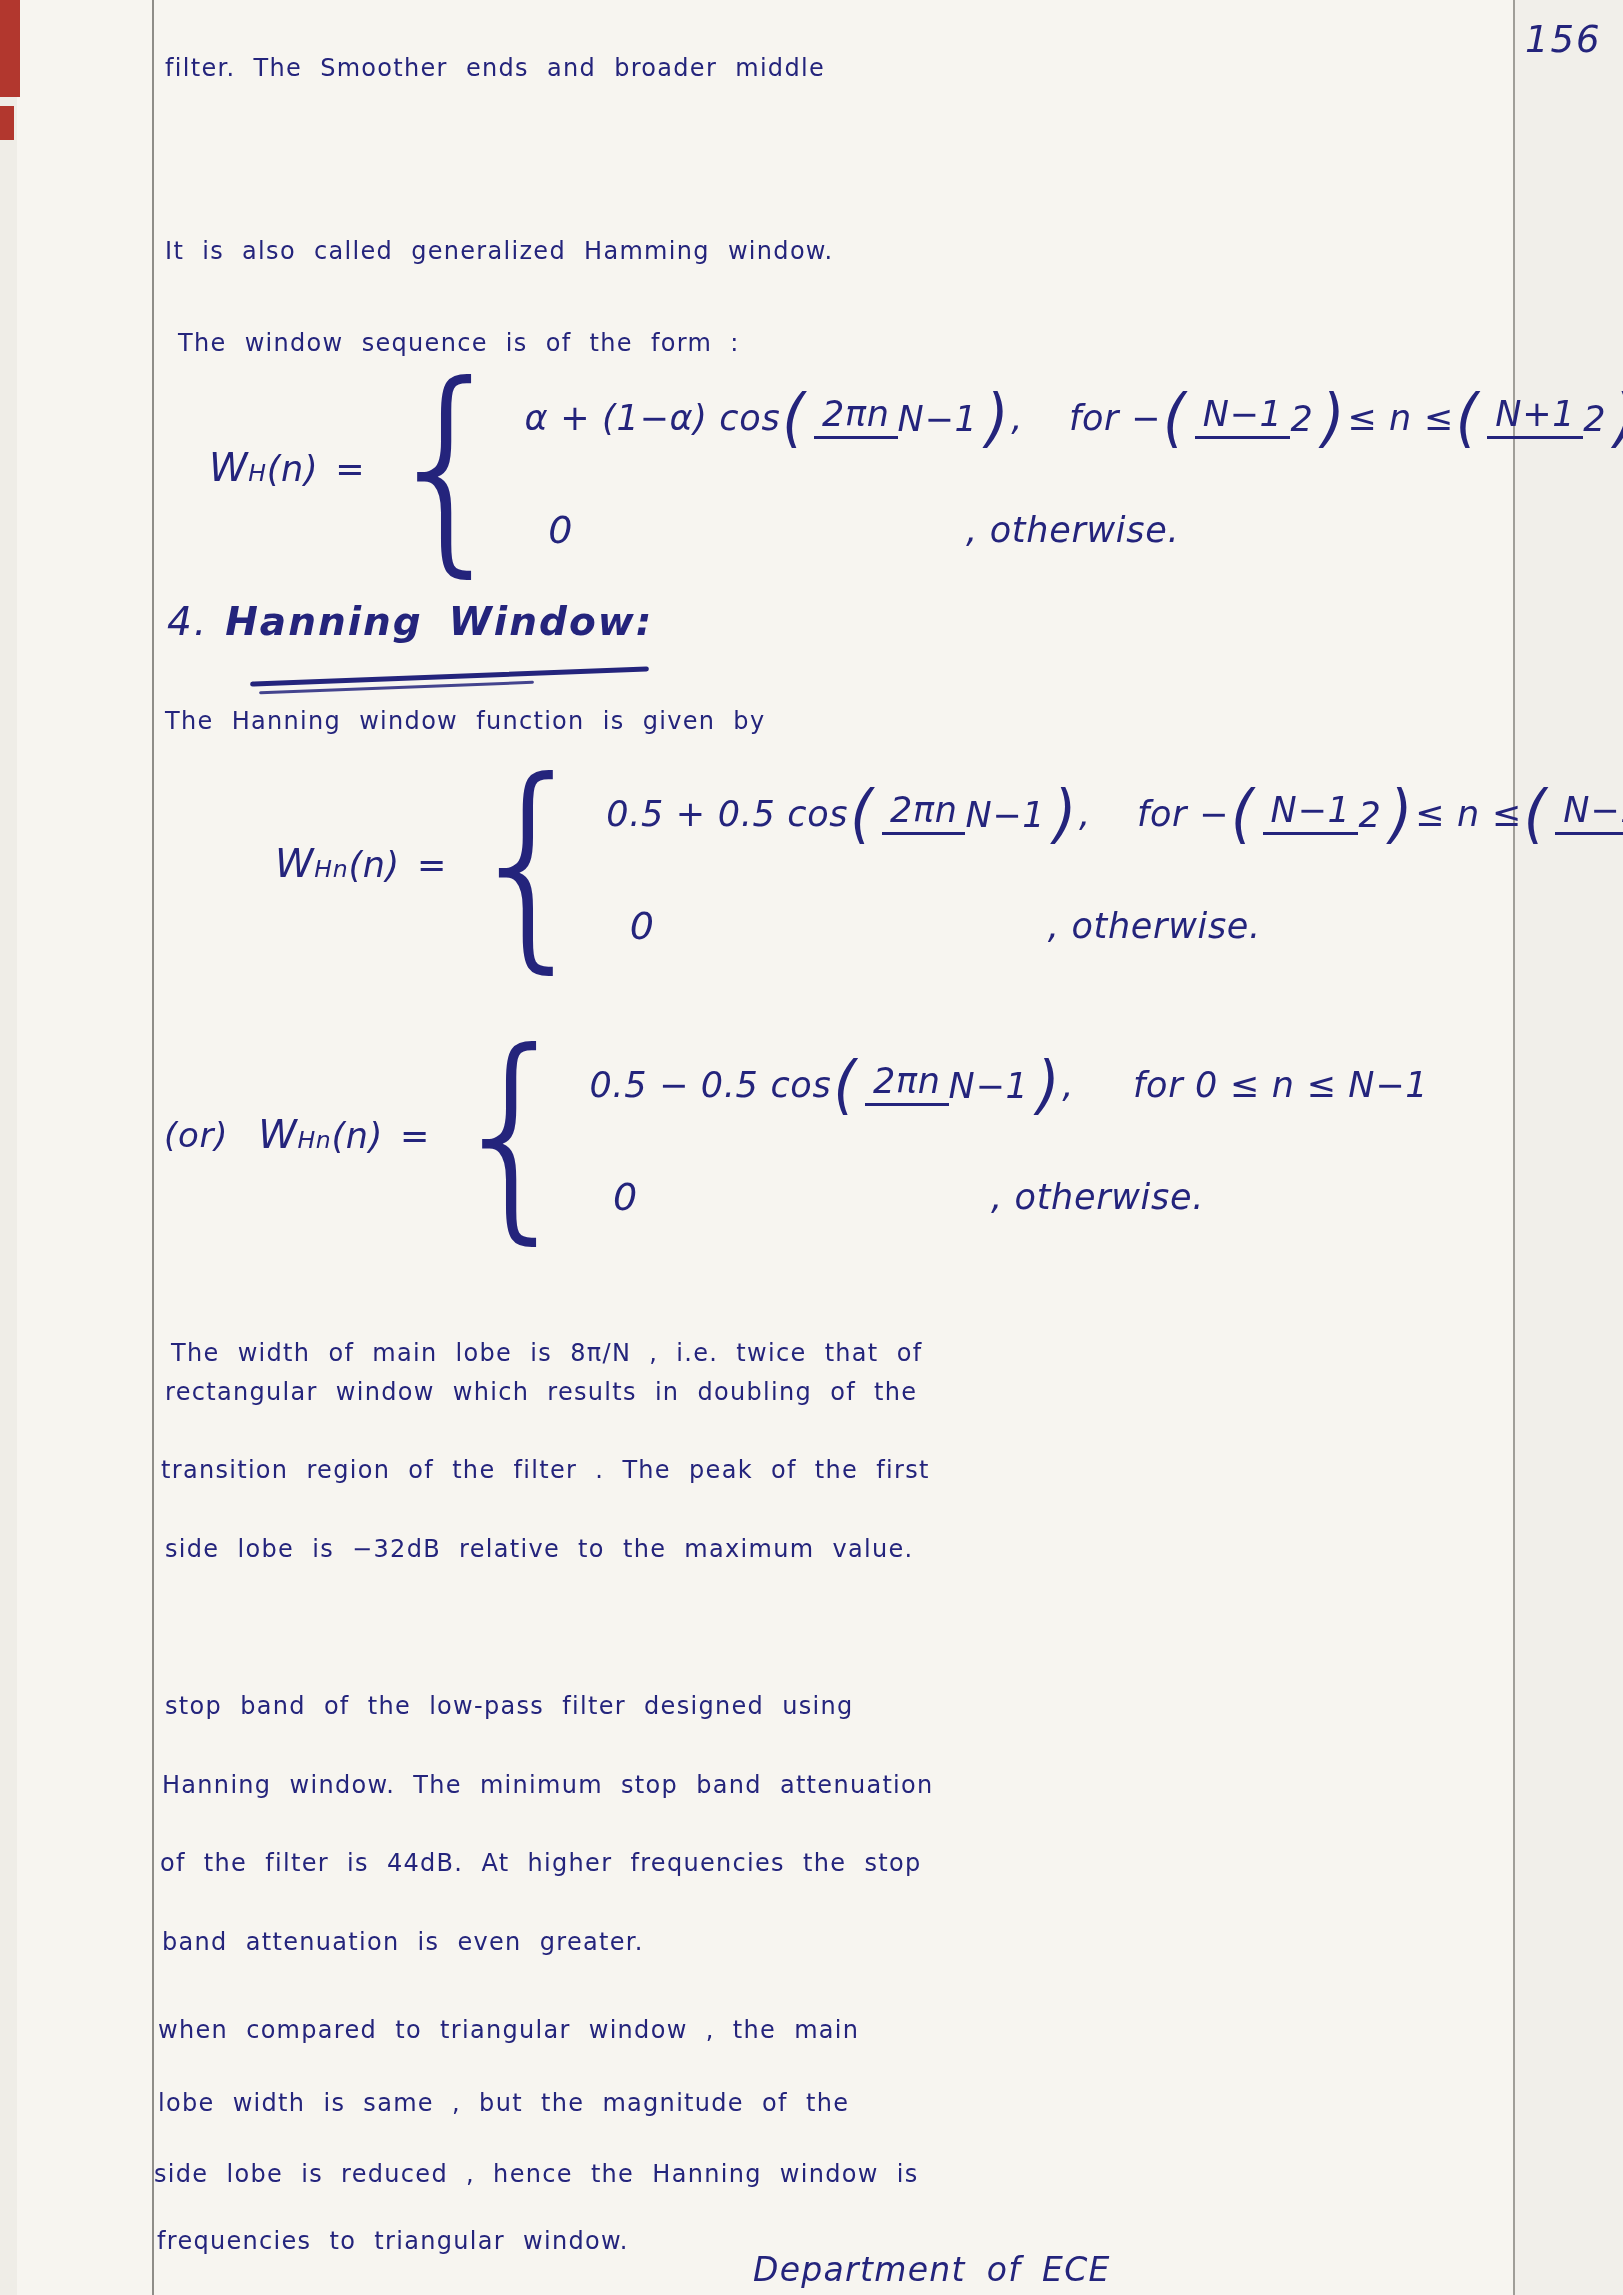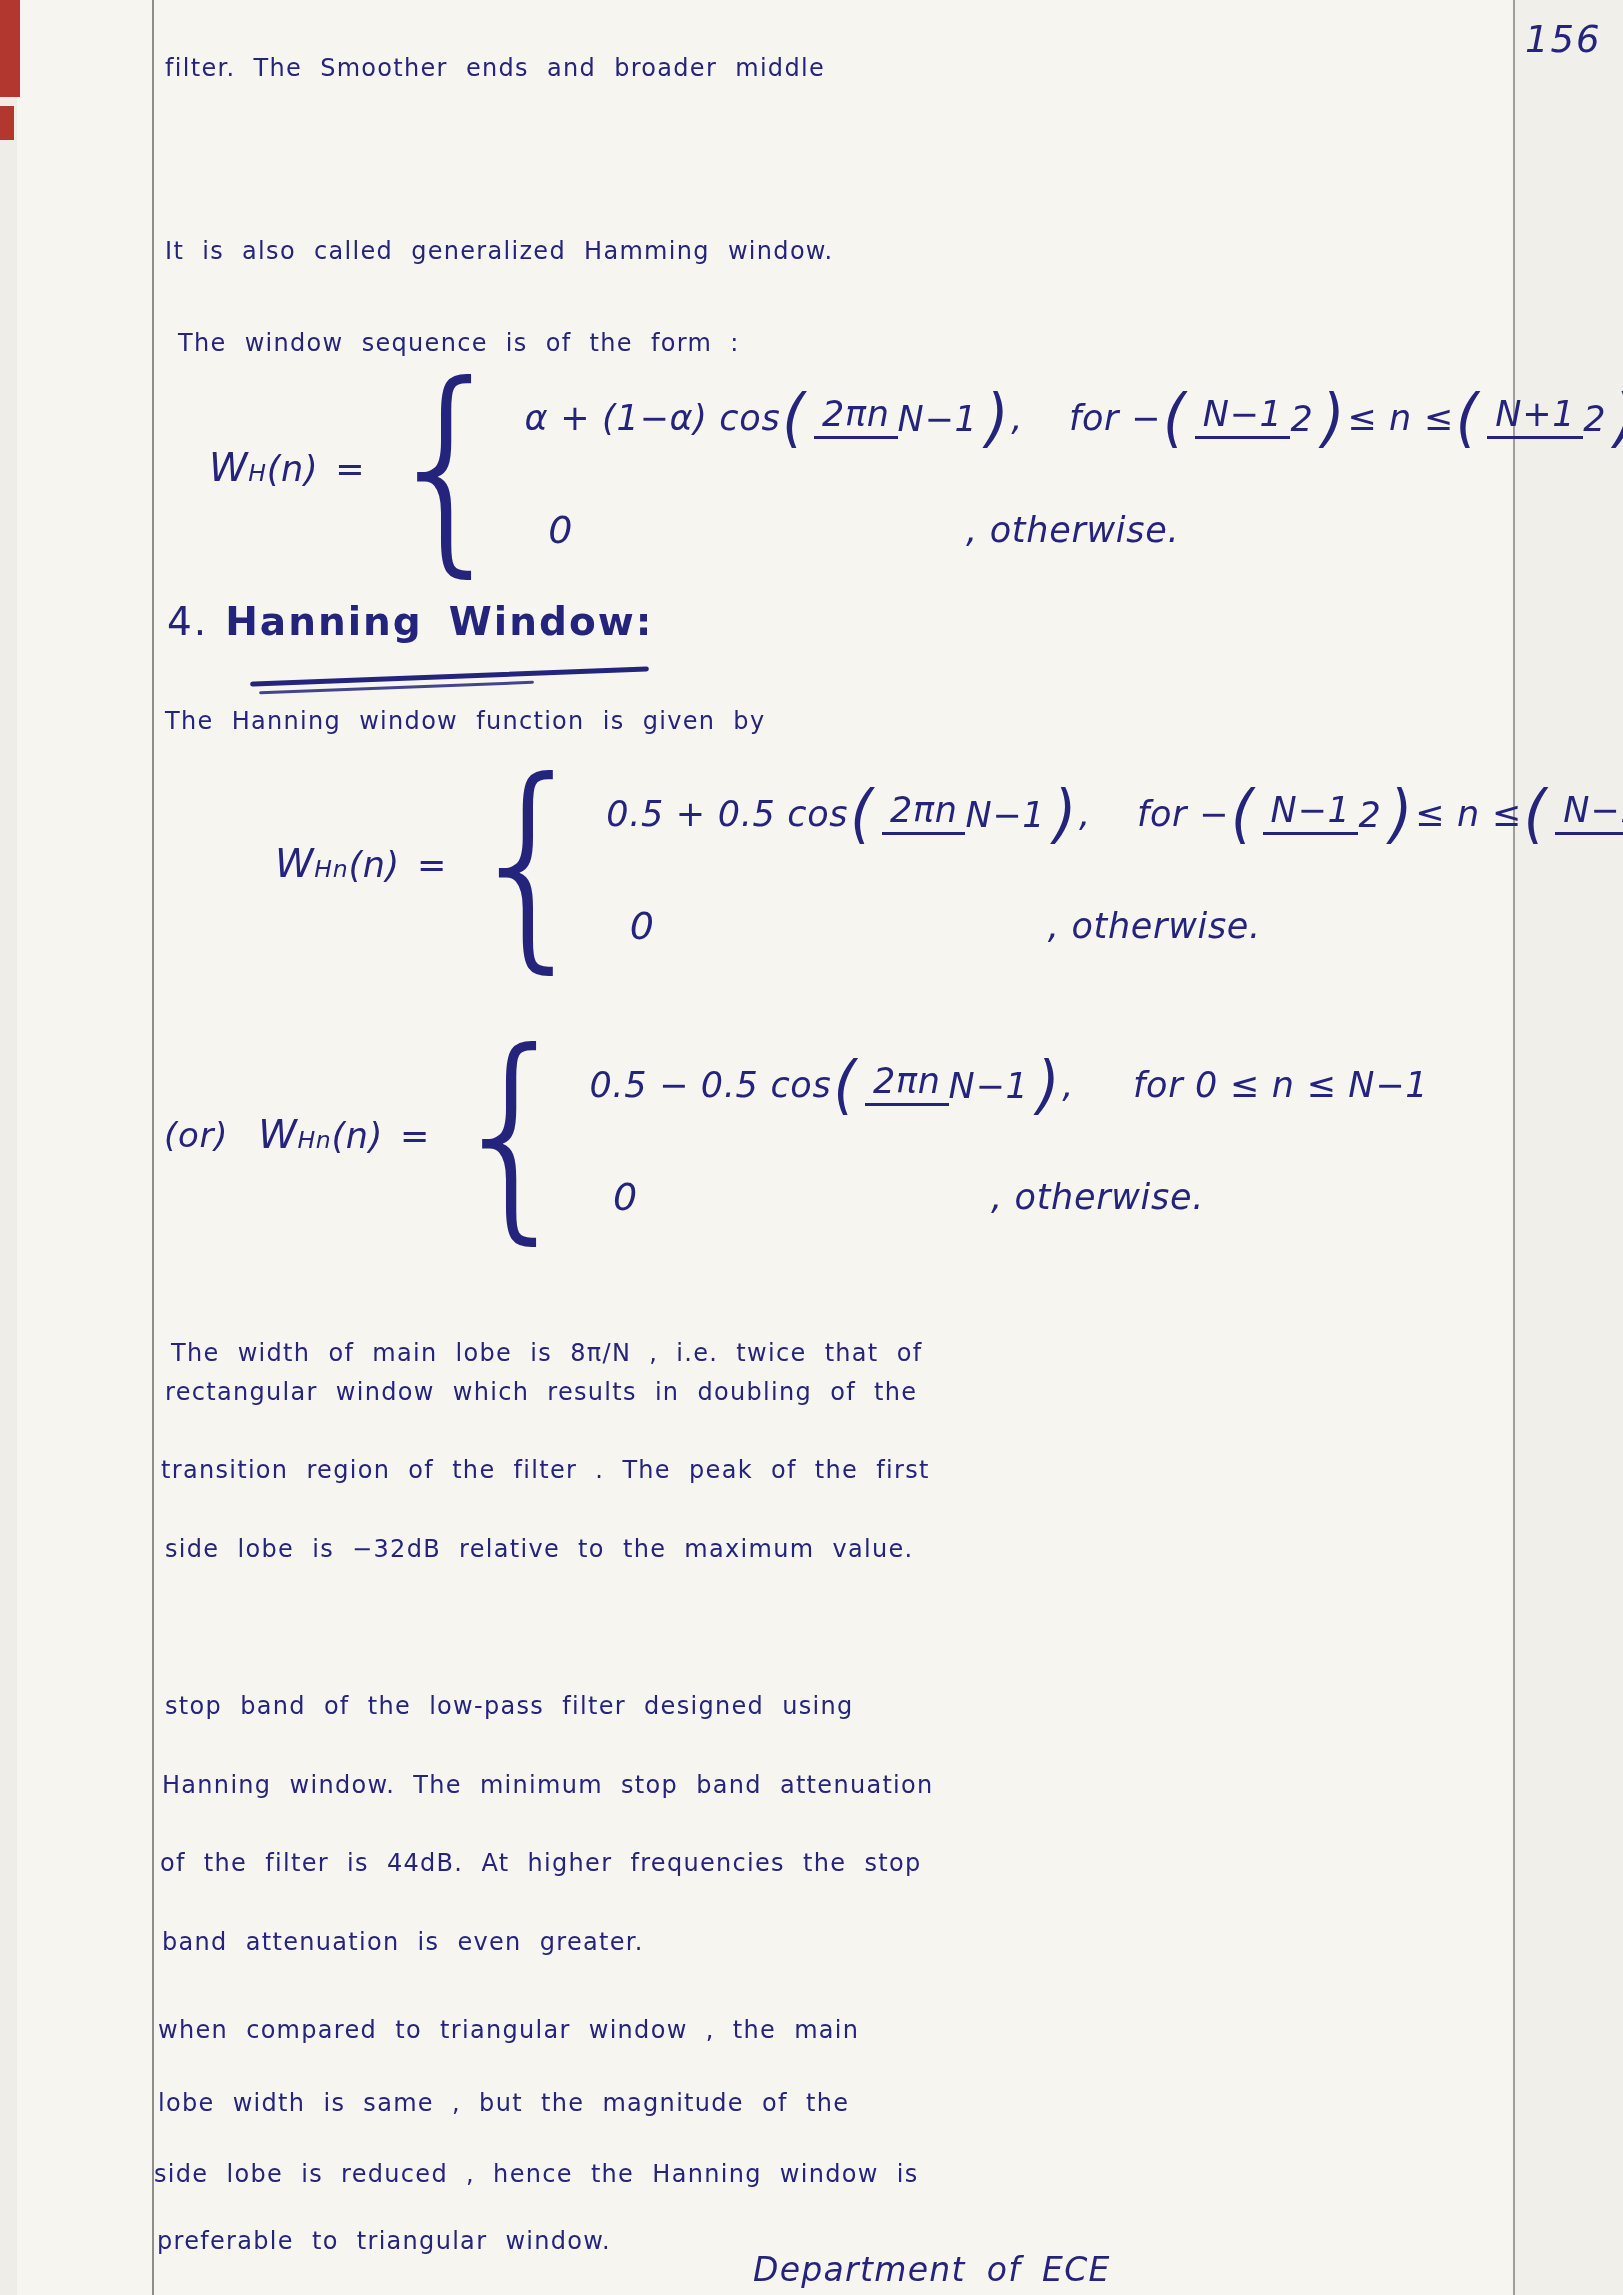--- a/index.html
+++ b/index.html
@@ -9,21 +9,21 @@
   .scan-edge-left{position:absolute; left:0; top:0; width:17px; height:100%; background:#efede7;}
   .artifact-red-a{position:absolute; left:0; top:0; width:19.6px; height:97px; background:#b2372e;}
   .artifact-red-b{position:absolute; left:0; top:106px; width:14.4px; height:34px; background:#b2372e;}
   .margin-line{position:absolute; top:0; width:2px; height:100%; background:#8f8d88;}
   .margin-line.left{left:152px;}
   .margin-line.right{left:1513px; background:#a09e98;}
   .right-shade{position:absolute; left:1515px; top:0; width:108px; height:100%; background:rgba(0,0,0,0.025);}
   .page-number{position:absolute; top:18.3px; left:1525px; font-size:37px; color:var(--ink); font-style:italic; letter-spacing:2px;}
   .hw{position:absolute; color:var(--ink); font-size:24px; letter-spacing:1.3px; word-spacing:9.2px; white-space:nowrap;}
   .hw sub{font-size:0.62em;}
-  .heading{position:absolute; color:var(--ink); font-size:39px; font-weight:600; letter-spacing:2px; word-spacing:10.5px; white-space:nowrap;}
+  .heading{position:absolute; color:var(--ink); font-size:39px; font-style:italic; font-weight:600; letter-spacing:2px; word-spacing:10.5px; white-space:nowrap;}
   .heading .hnum{margin-right:17px; font-weight:400;}
   .hand-underline{position:absolute; height:5.2px; background:var(--ink); transform:rotate(-2.2deg); border-radius:2.6px;}
   .hand-underline.thin{height:2.6px; opacity:0.85;}
   .formula{position:absolute; display:flex; align-items:center; color:var(--ink); font-size:35px; font-style:italic; letter-spacing:0.7px; white-space:nowrap;}
   .or-tag{margin-right:30px; font-size:34px;}
   .lhs{display:flex; align-items:baseline; margin-right:17px;}
   .lhs .wsym{font-size:39px;}
   .lhs sub{font-size:23.6px;}
   .lhs .eq{margin-left:17px;}
   .brace{font-size:206px; line-height:0.85; font-style:normal; transform:scaleY(1.08); margin-right:10.5px; font-weight:300;}
@@ -182,18 +182,18 @@
   <div class="hw" style="top:1456px; left:161px;">transition region of the filter . The peak of the first</div>
   <div class="hw" style="top:1535px; left:165px;">side lobe is −32dB relative to the maximum value.</div>
   <div class="hw" style="top:1692px; left:165px;">stop band of the low-pass filter designed using</div>
   <div class="hw" style="top:1771px; left:162px;">Hanning window. The minimum stop band attenuation</div>
   <div class="hw" style="top:1849px; left:160px;">of the filter is 44dB. At higher frequencies the stop</div>
   <div class="hw" style="top:1928px; left:162px;">band attenuation is even greater.</div>
 
   <div class="hw" style="top:2016px; left:158px;">when compared to triangular window , the main</div>
   <div class="hw" style="top:2089px; left:158px;">lobe width is same , but the magnitude of the</div>
   <div class="hw" style="top:2160px; left:154px;">side lobe is reduced , hence the Hanning window is</div>
-  <div class="hw" style="top:2227px; left:157px;">preferable to triangular window.</div>
+  <div class="hw" style="top:2227px; left:157px;">frequencies to triangular window.</div>
 
   <div class="footer">Department of ECE</div>
 
 </div>
 
 
 </body></html>

